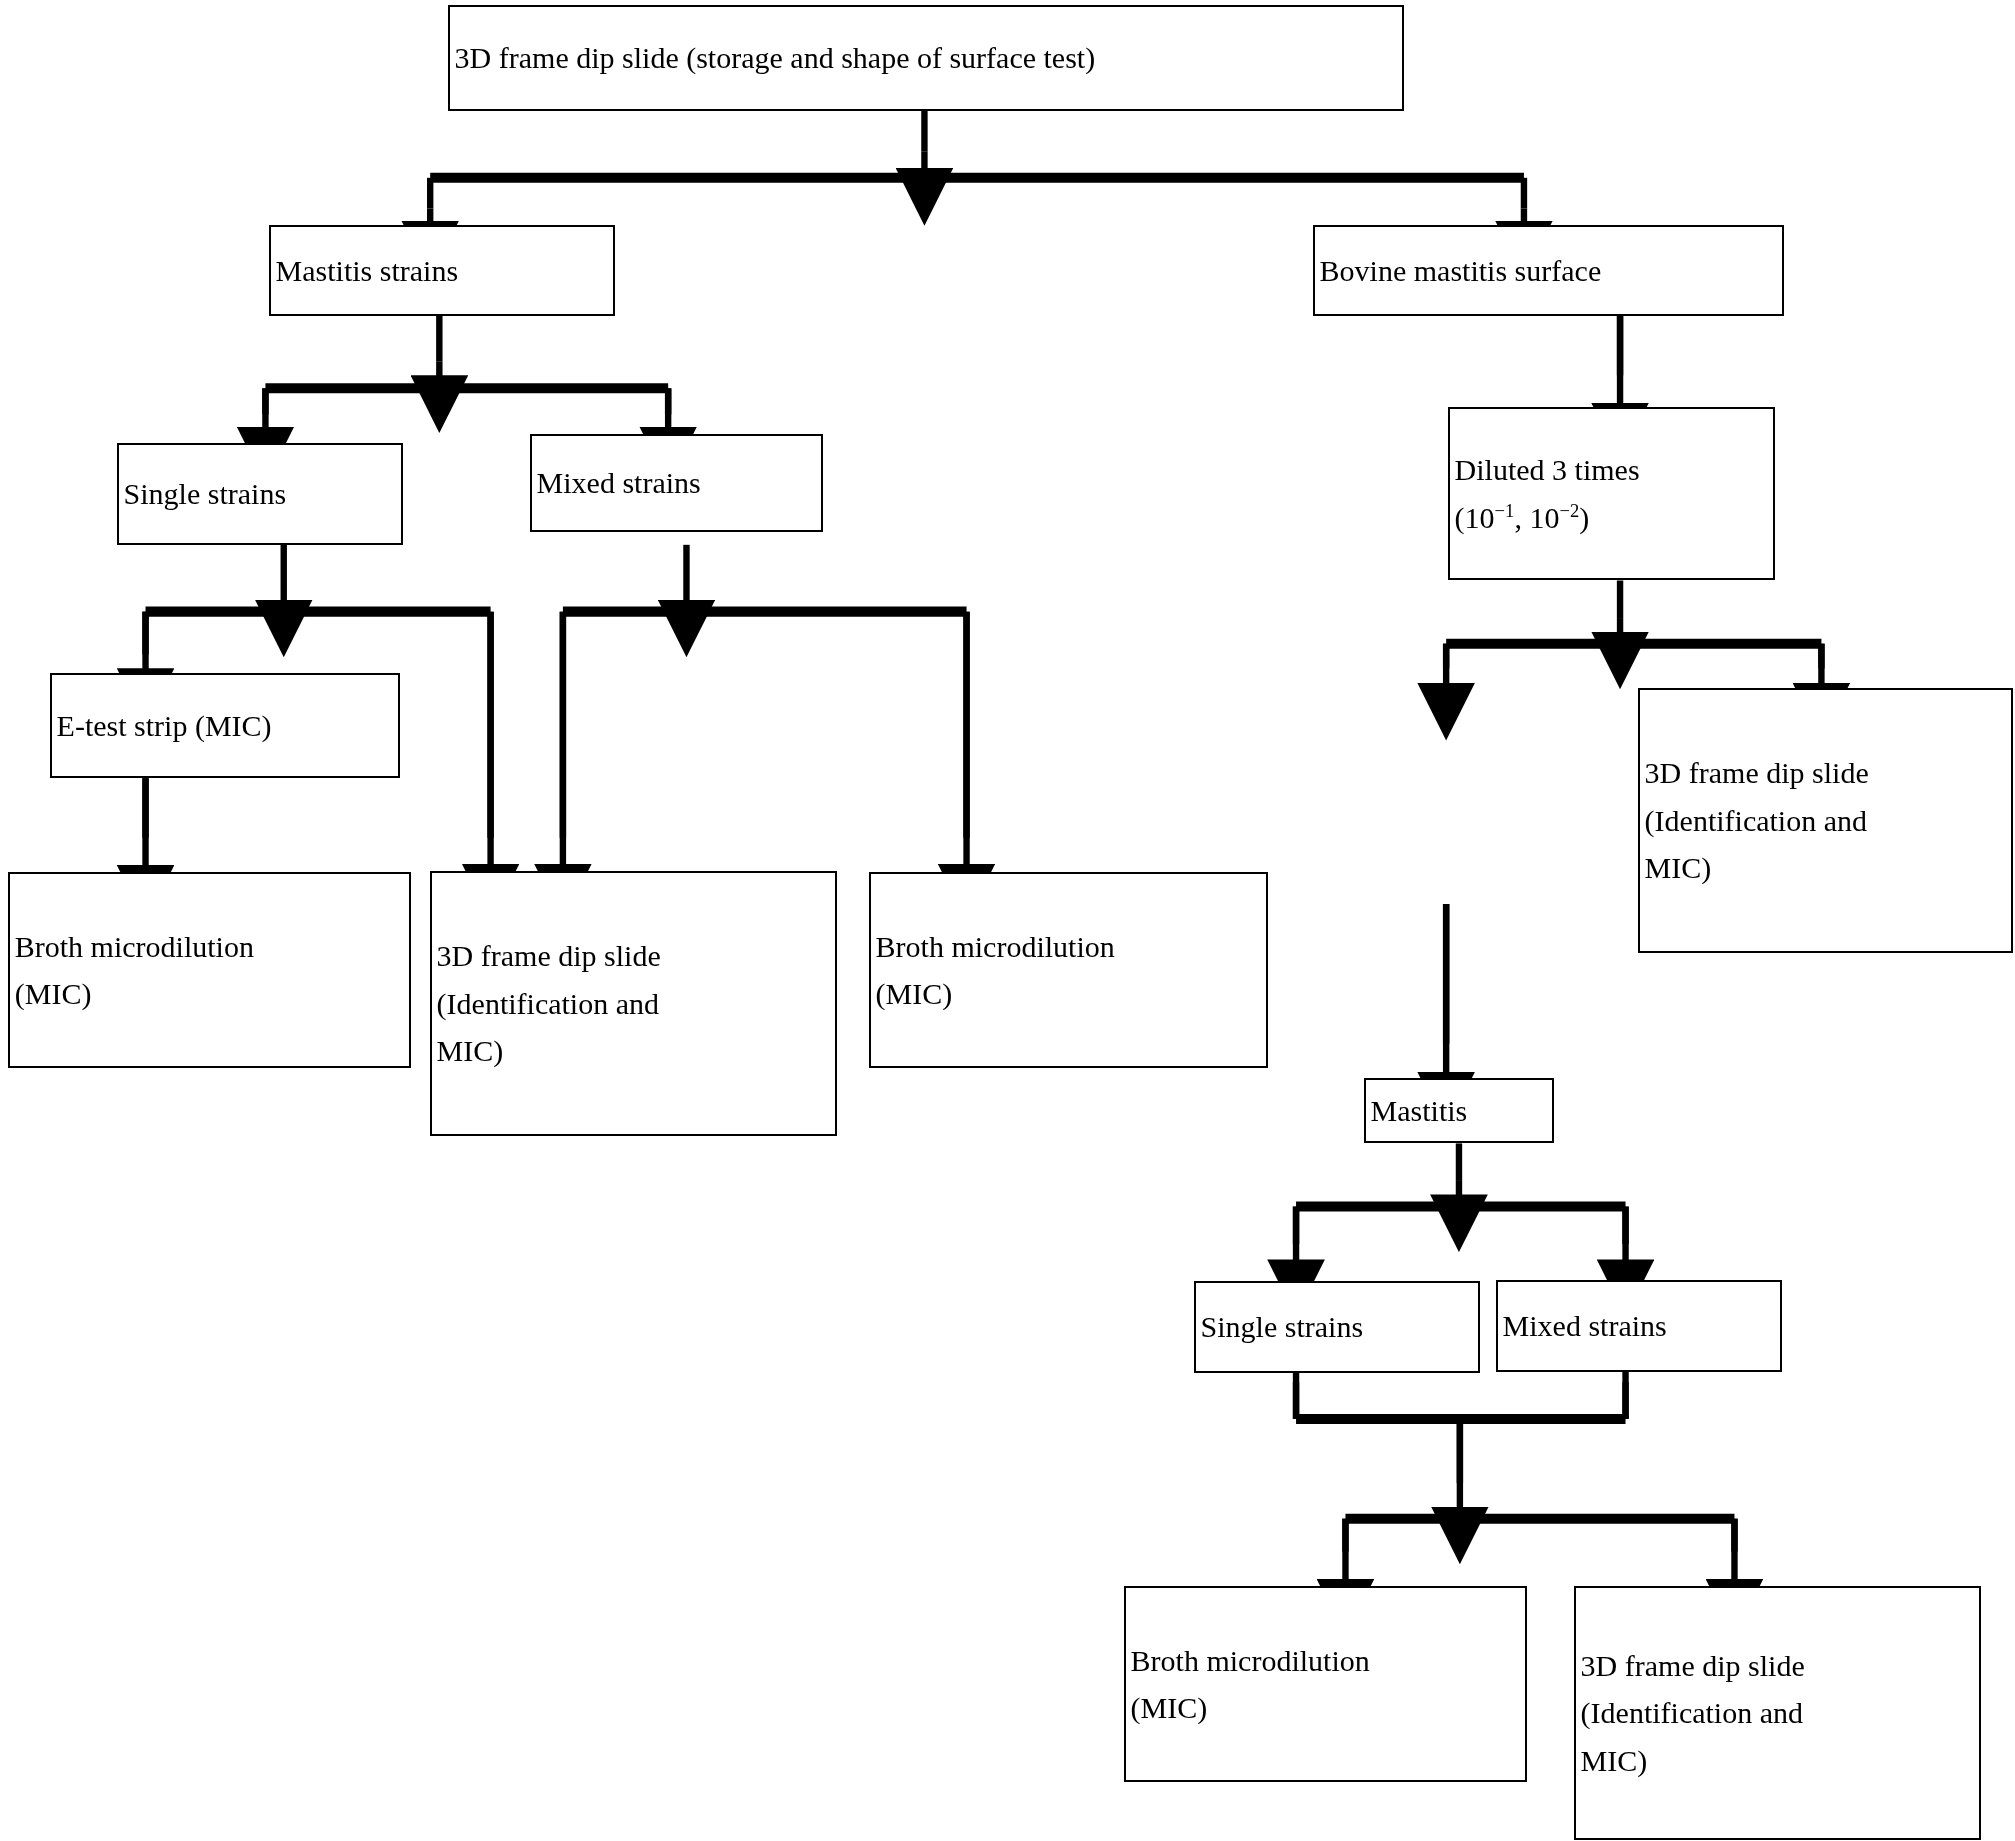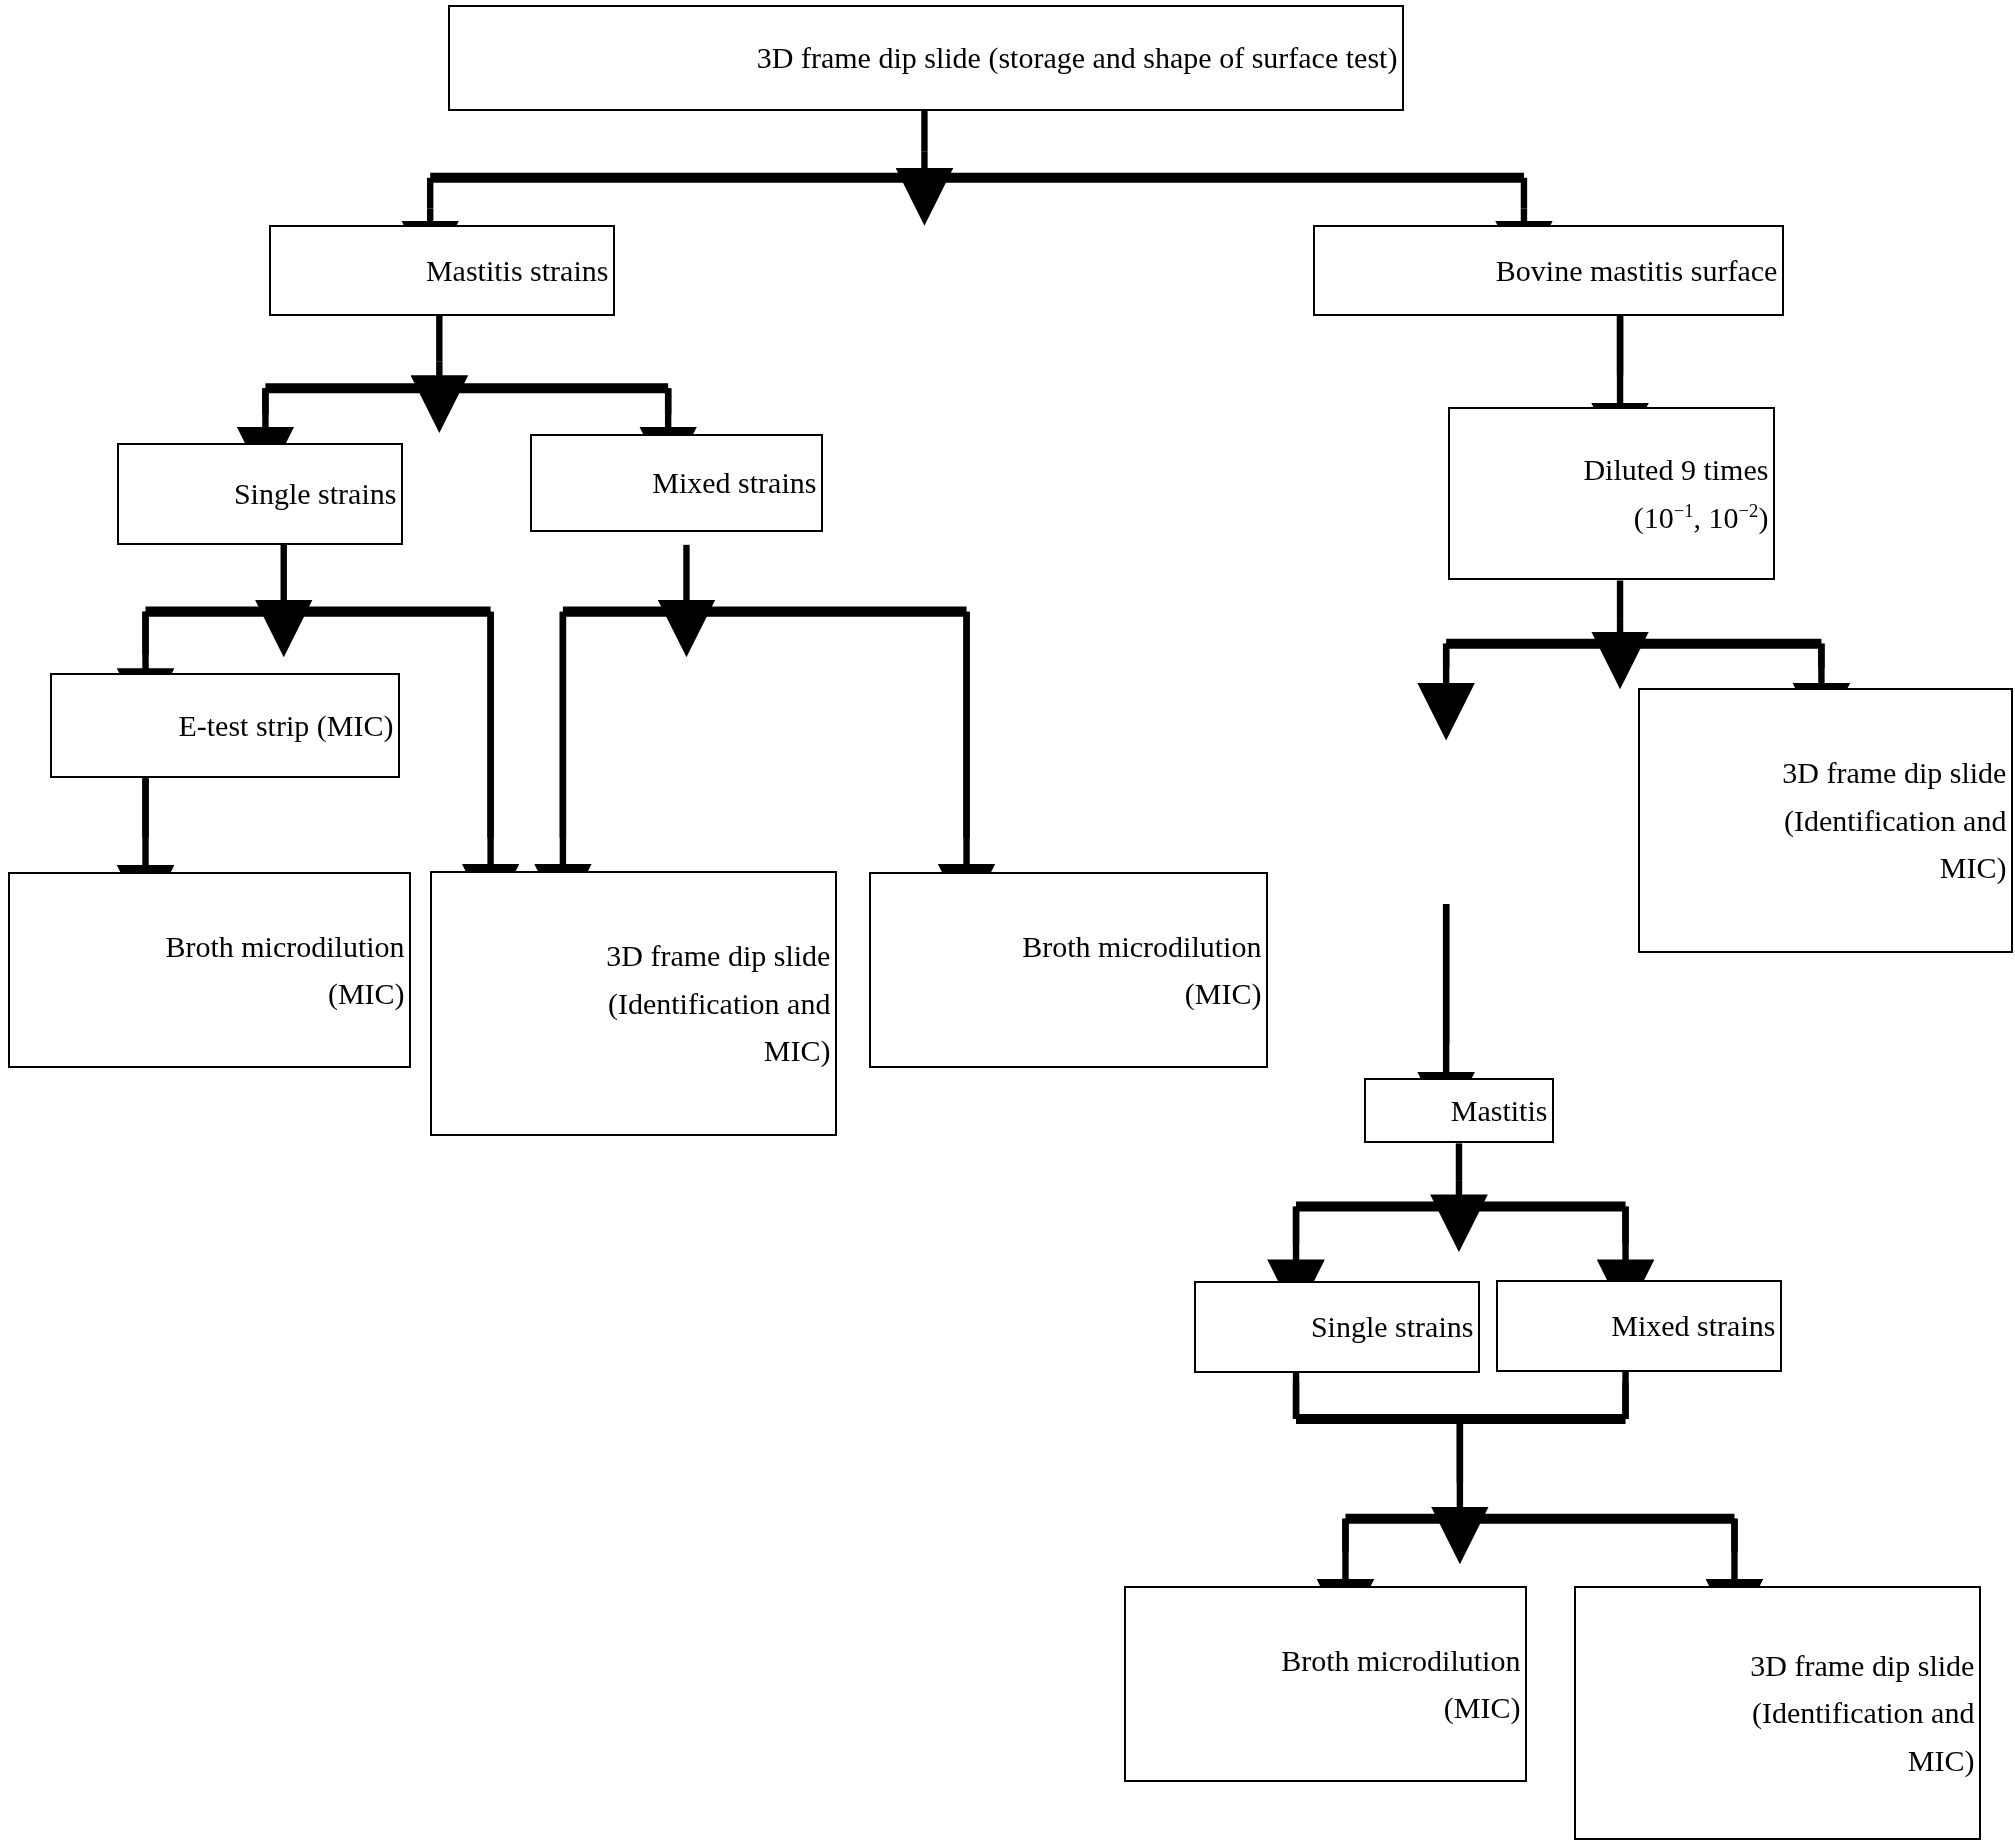--- a/index.html
+++ b/index.html
@@ -22,21 +22,21 @@
     height: 1842px;
     pointer-events: none;
   }
   .node {
     position: absolute;
     box-sizing: border-box;
     border: 2.3px solid #000000;
     background: #ffffff;
     display: flex;
     flex-direction: column;
-    align-items: flex-end;
+    align-items: flex-start;
     justify-content: center;
     text-align: center;
     color: #000000;
     font-size: 30px;
     line-height: 1.58;
     padding: 1.8px 4.6px;
     overflow: visible;
   }
   .node .line {
     display: block;
@@ -153,21 +153,21 @@
 
   <div class="node" style="left:117px; top:443px; width:286px; height:102px;">
     <span class="line">Single strains</span>
   </div>
 
   <div class="node" style="left:530px; top:434px; width:293px; height:98px;">
     <span class="line">Mixed strains</span>
   </div>
 
   <div class="node" style="left:1448px; top:407px; width:327px; height:173px;">
-    <span class="line">Diluted 9 times</span>
+    <span class="line">Diluted 3 times</span>
     <span class="line">(10<sup>−1</sup>, 10<sup>−2</sup>)</span>
   </div>
 
   <div class="node" style="left:50px; top:673px; width:350px; height:105px;">
     <span class="line">E-test strip (MIC)</span>
   </div>
 
 
   <div class="node" style="left:1638px; top:688px; width:375px; height:265px;">
     <span class="line">3D frame dip slide</span>

